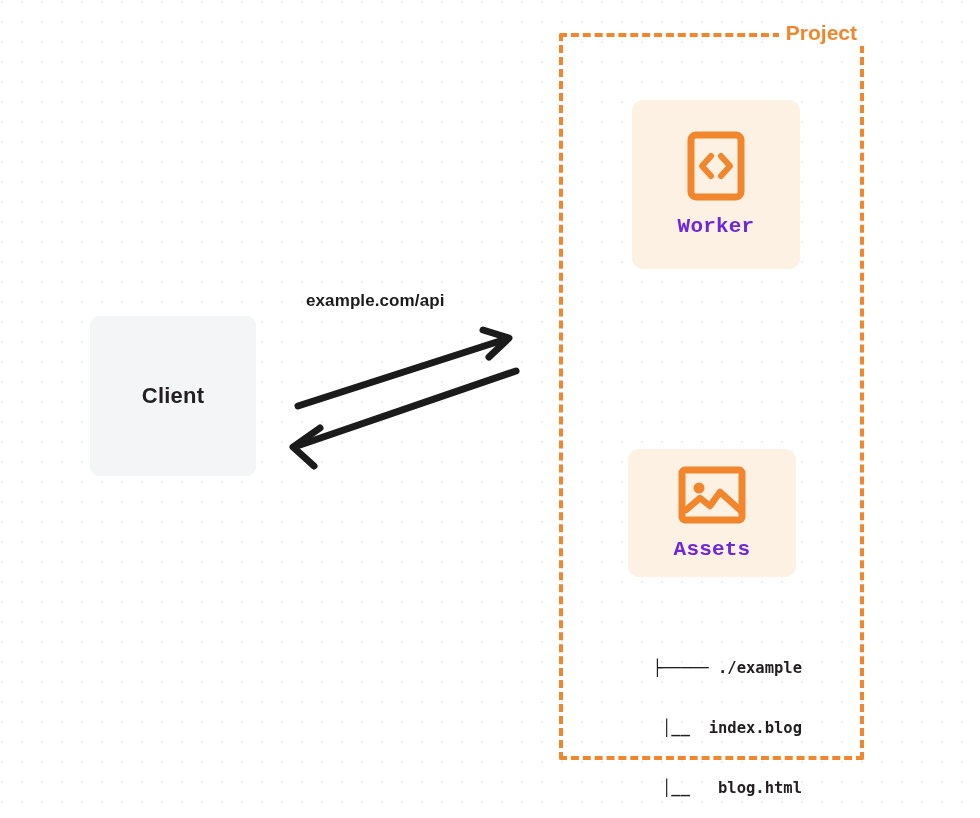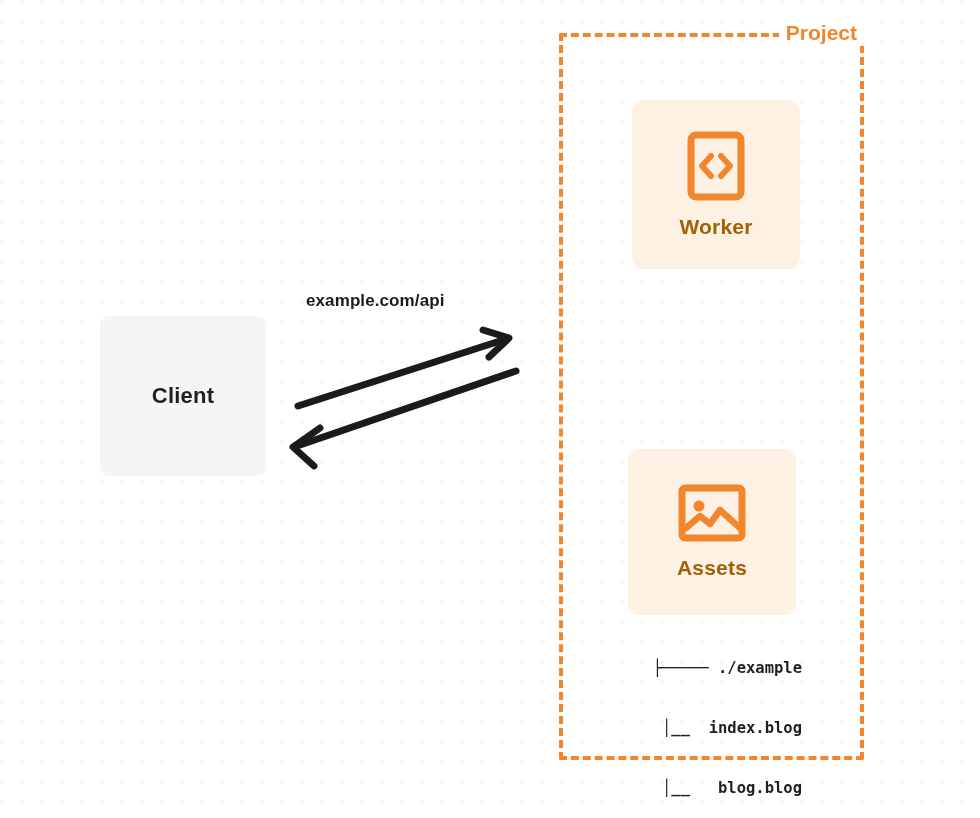--- a/index.html
+++ b/index.html
@@ -21,21 +21,21 @@
     height: 818px;
     background-color: #ffffff;
     background-image: radial-gradient(circle, #ededf0 1.4px, rgba(255,255,255,0) 1.5px);
     background-size: 20px 20px;
     background-position: 12px 12px;
   }
 
   
   .client-box {
     position: absolute;
-    left: 100px;
+    left: 90px;
     top: 316px;
     width: 166px;
     height: 160px;
     background: #f4f5f7;
     border-radius: 9px;
     display: flex;
     align-items: center;
     justify-content: center;
     text-align: right;
   }
@@ -89,31 +89,32 @@
   .card-worker {
     left: 632px;
     top: 100px;
     width: 168px;
     height: 169px;
   }
   .card-assets {
     left: 628px;
     top: 449px;
     width: 168px;
-    height: 166px;
+    height: 128px;
   }
   .card-icon {
     display: block;
     margin-bottom: 14px;
   }
   .card-label {
     font-size: 21px;
     font-weight: bold;
-    color: #a16207;
+    color: #6d28d9;
     letter-spacing: 0.2px;
+    font-family: Liberation Mono, monospace;
   }
 
   
   .file-tree {
     position: absolute;
     left: 606px;
     top: 618px;
     width: 196px;
     font-family: "DejaVu Sans Mono", "Liberation Mono", monospace;
     font-size: 15.5px;
@@ -192,17 +193,17 @@
       <rect x="4" y="4" width="60" height="50" rx="3" ry="3" fill="none" stroke="#f2862c" stroke-width="7"></rect>
       <circle cx="21" cy="22" r="5.5" fill="#f2862c"></circle>
       <polyline points="8,44 22,32 32,40 42,26 62,44" fill="none" stroke="#f2862c" stroke-width="6.5" stroke-linecap="round" stroke-linejoin="round"></polyline>
     </svg>
     <span class="card-label">Assets</span>
   </div>
 
   <div class="file-tree">
     <div>├───── ./example</div>
     <div>      │__  index.blog</div>
-    <div>      │__   blog.blog</div>
+    <div>      │__   blog.html</div>
     
   </div>
 
 </div>
 
 </body></html>

